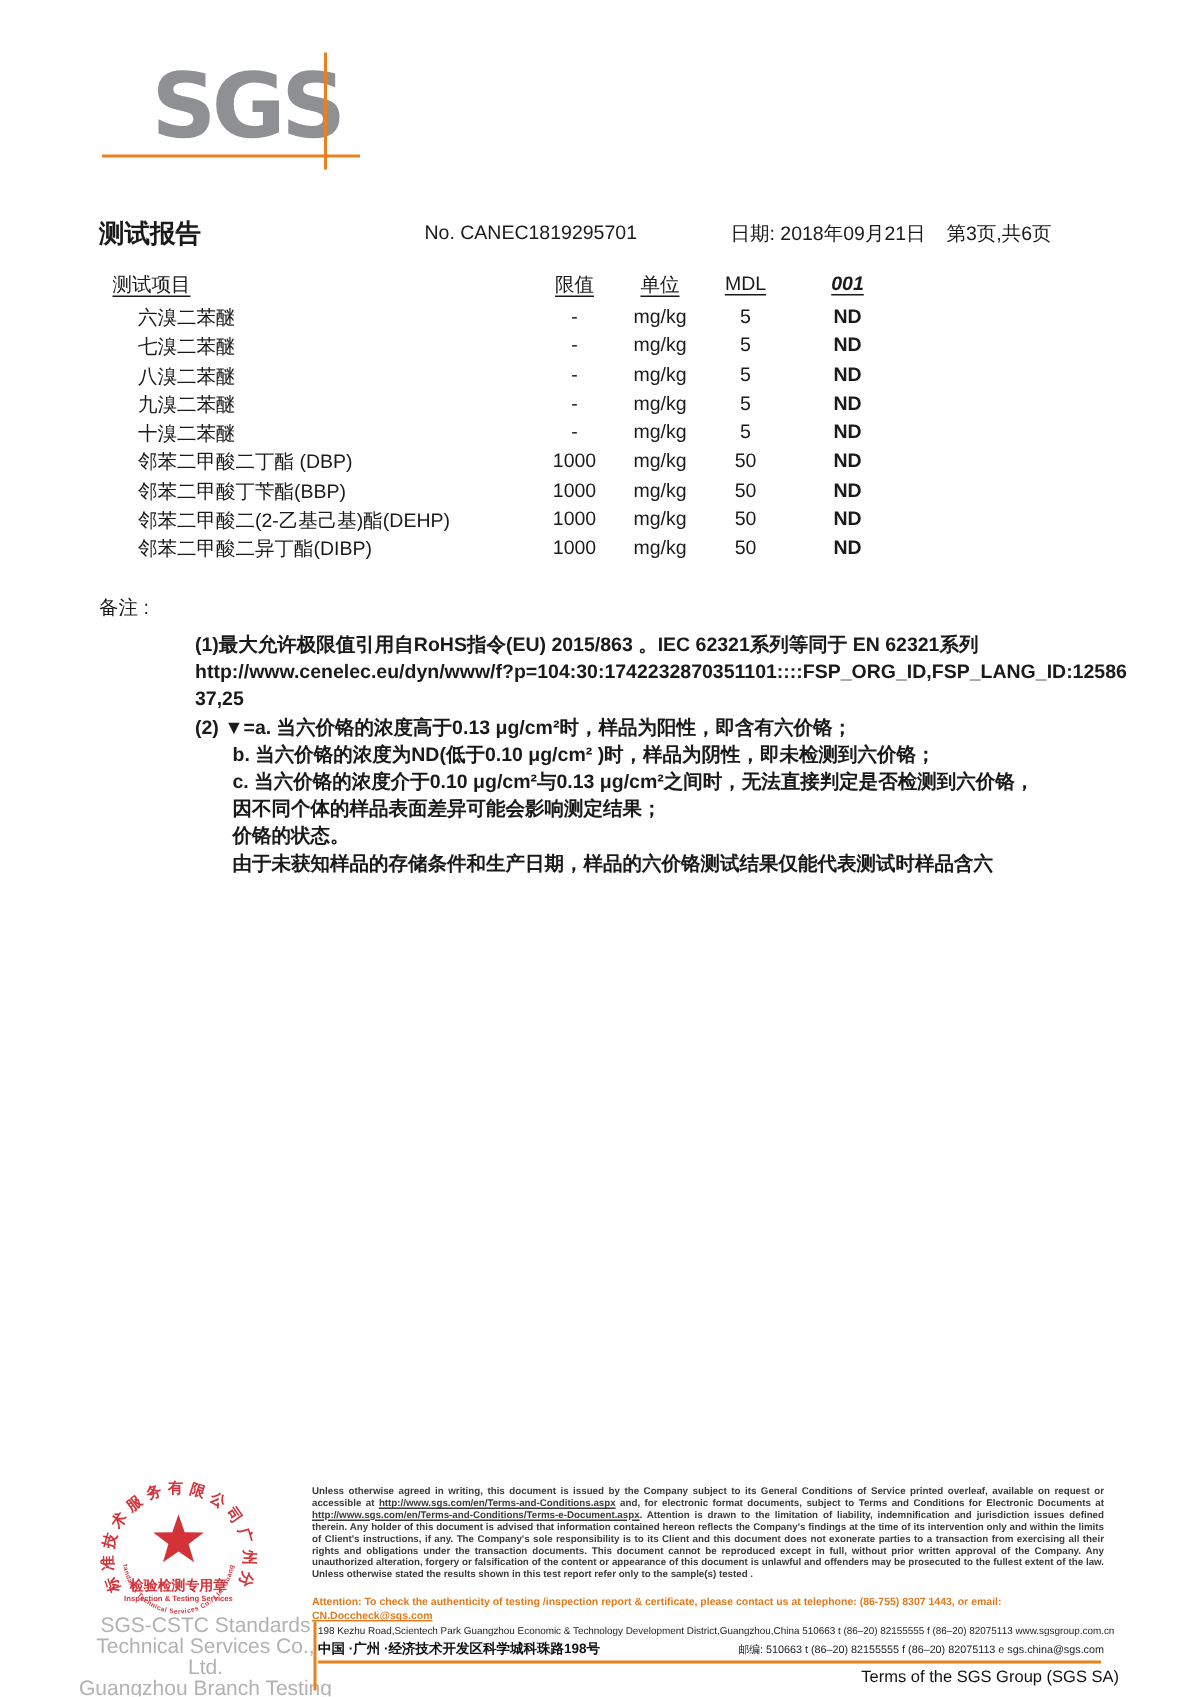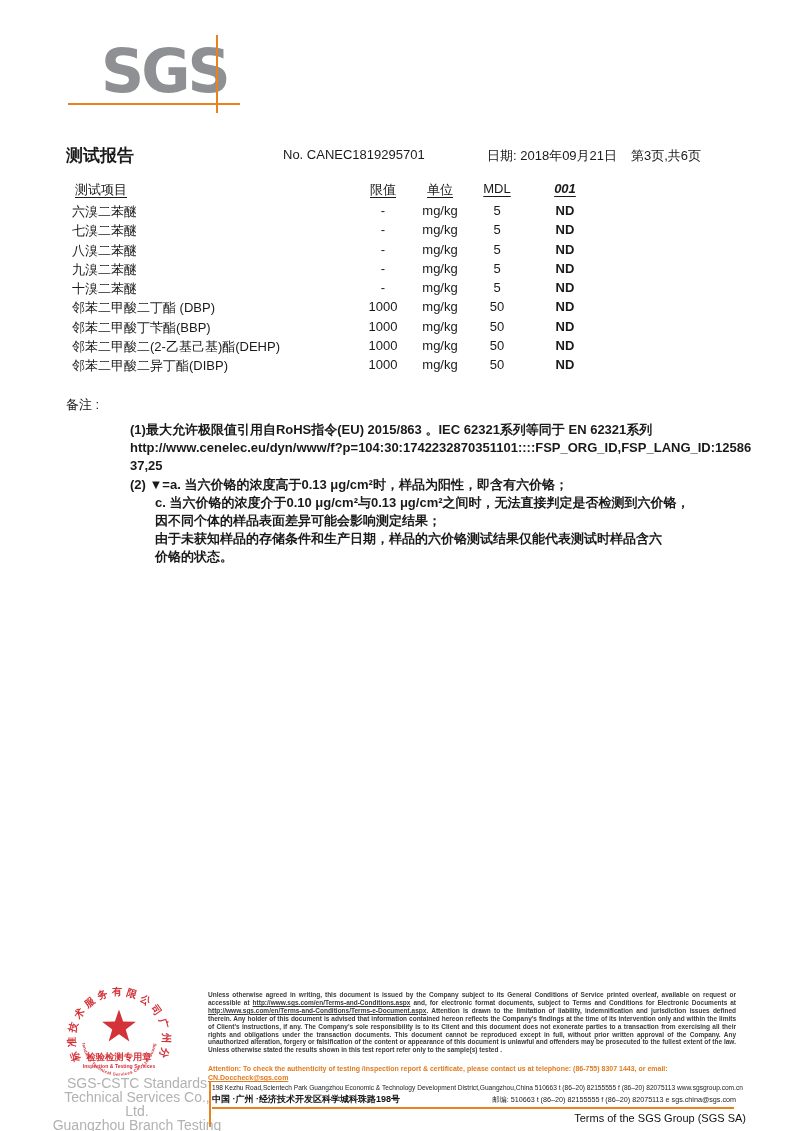--- a/index.html
+++ b/index.html
@@ -17,21 +17,21 @@
   .rpt-title { position:absolute; left:66px; top:144px; font-size:17px; font-weight:bold; }
   .rpt-no    { position:absolute; left:283px; top:147px; font-size:13px; }
   .rpt-date  { position:absolute; left:487px; top:147px; font-size:13px; }
   .rpt-page  { position:absolute; left:631px; top:147px; font-size:13px; }
 
   
   .table { position:absolute; left:66px; top:181px; width:620px; font-size:13px; }
   .trow { position:relative; height:19.3px; }
   .thead { height:22px; }
   .c  { position:absolute; top:0; white-space:nowrap; }
-  .c0 { left:6px;   width:270px; text-align:left; }
+  .c0 { left:26px;   width:270px; text-align:left; }
   .c1 { left:282px; width:70px;  text-align:center; }
   .c2 { left:339px; width:70px;  text-align:center; }
   .c3 { left:396px; width:70px;  text-align:center; }
   .c4 { left:459px; width:80px;  text-align:center;font-weight:bold; }
   .thead .c { text-decoration:underline; text-underline-offset:3px; }
   .thead .c0 { left:9px; }
   .thead .c4 { font-style:italic; font-weight:bold; }
 
   
   .notes { position:absolute; left:66px; top:396px; width:640px; font-size:13px; }
@@ -154,24 +154,25 @@
       </div>
   </div>
 
   <div class="notes">
     <div class="notes-label">备注 :</div>
     <div>
         <div class="nline ind1">(1)最大允许极限值引用自RoHS指令(EU) 2015/863 。IEC 62321系列等同于 EN 62321系列</div>
         <div class="nline ind1">http://www.cenelec.eu/dyn/www/f?p=104:30:1742232870351101::::FSP_ORG_ID,FSP_LANG_ID:12586</div>
         <div class="nline ind1">37,25</div>
         <div class="nline ind1">(2) ▼=a. 当六价铬的浓度高于0.13 μg/cm²时，样品为阳性，即含有六价铬；</div>
+        <div class="nline ind2">b. 当六价铬的浓度为ND(低于0.10 μg/cm² )时，样品为阴性，即未检测到六价铬；</div>
         <div class="nline ind2">c. 当六价铬的浓度介于0.10 μg/cm²与0.13 μg/cm²之间时，无法直接判定是否检测到六价铬，</div>
         <div class="nline ind2">因不同个体的样品表面差异可能会影响测定结果；</div>
+        <div class="nline ind2">价铬的状态。</div>
         <div class="nline ind2">由于未获知样品的存储条件和生产日期，样品的六价铬测试结果仅能代表测试时样品含六</div>
-        <div class="nline ind2">价铬的状态。</div>
       </div>
   </div>
 
   <div class="gray-co">
     <div>SGS-CSTC Standards Technical Services Co., Ltd.</div>
     <div>Guangzhou Branch Testing Center Chemical Laboratory.</div>
   </div>
 
   <svg class="stamp" viewBox="0 0 140 140">
     <defs>

